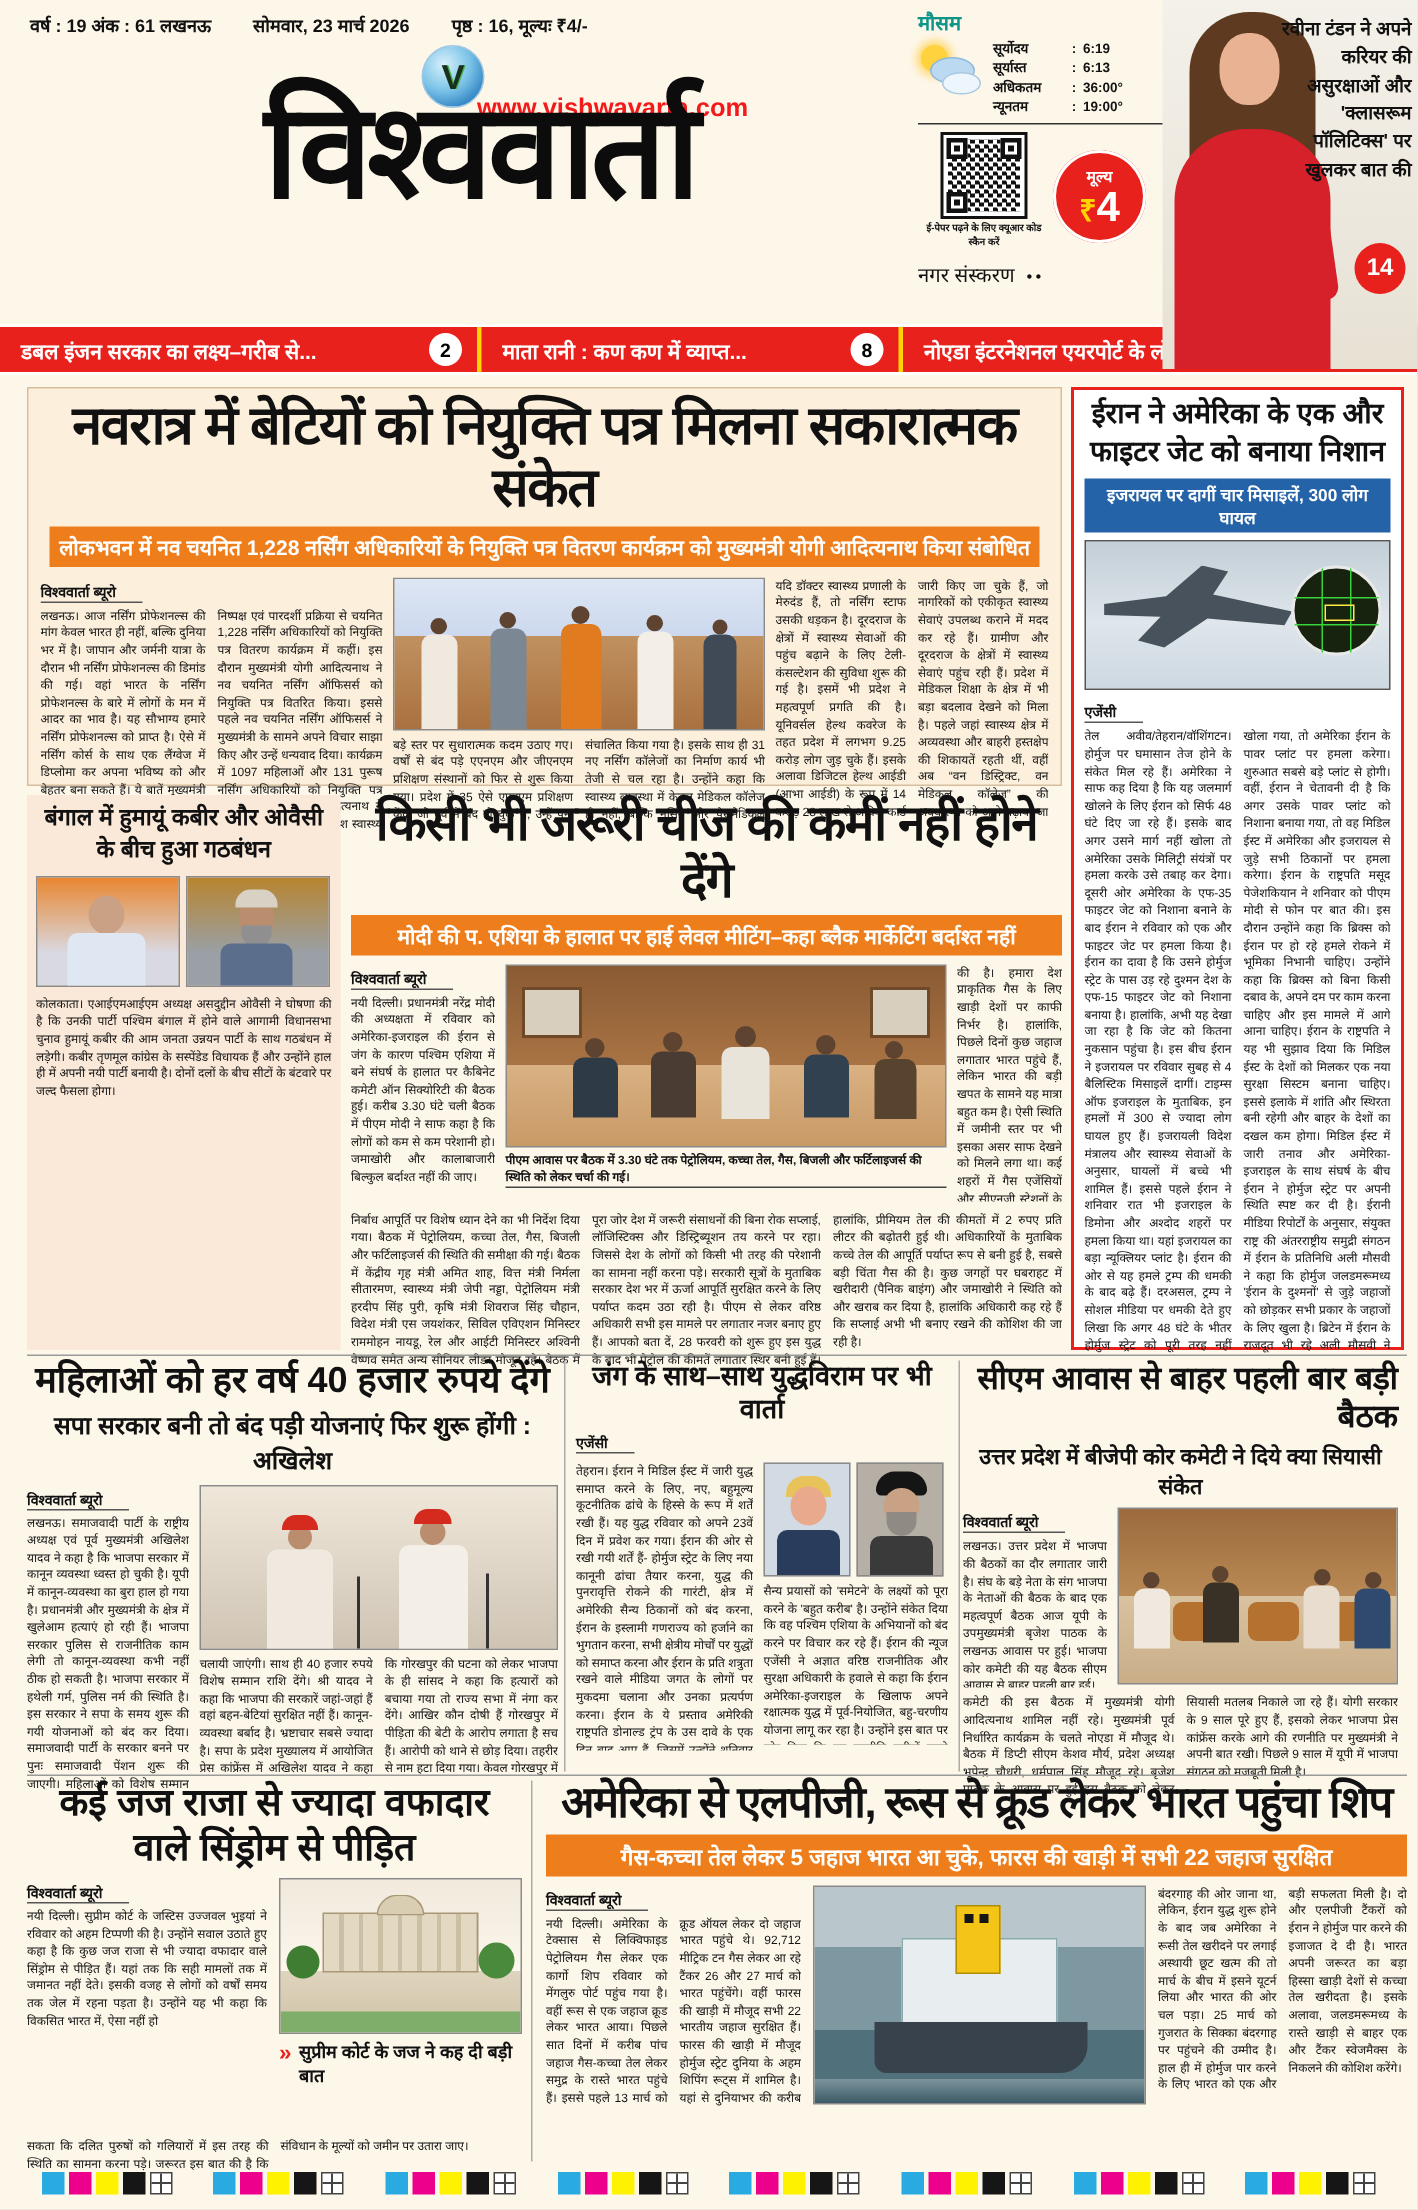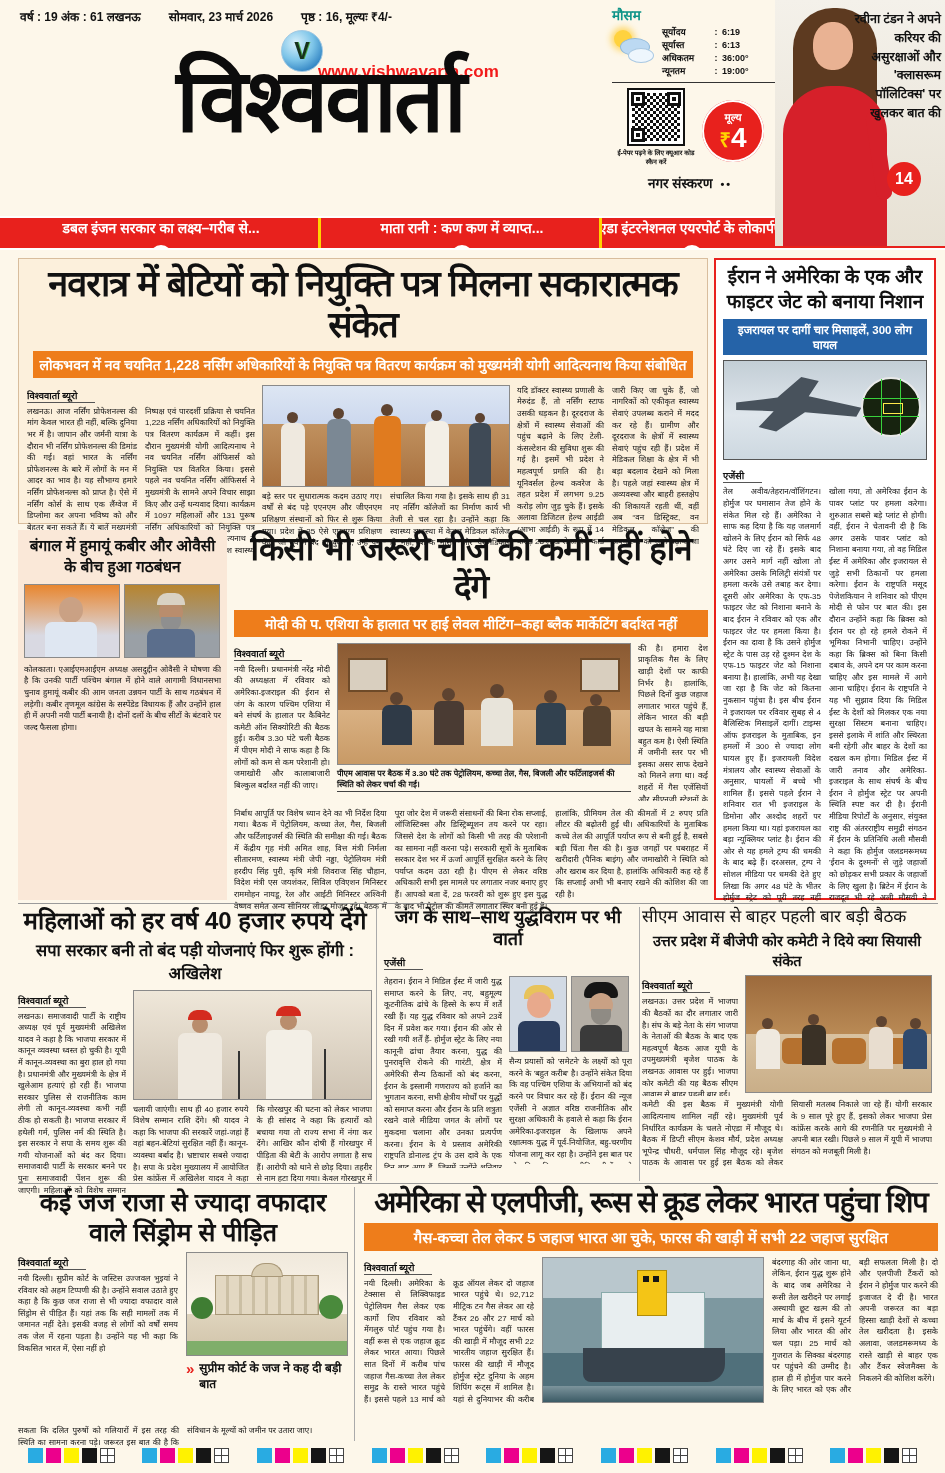--- a/index.html
+++ b/index.html
@@ -9,21 +9,21 @@
   
   .issue-row { position:absolute; left:20px; top:8px; display:flex; gap:28px; font-size:12px; font-weight:bold; }
   .logo { position:absolute; left:281px; top:30px; width:42px; height:42px; border-radius:50%;
           background: radial-gradient(circle at 35% 30%, #d8f0fb, #7cc4e8 45%, #2f82c2 80%, #1d5e96);
           border:1px solid #9ec7e2; display:flex; align-items:center; justify-content:center; }
   .logo span { font-size:23px; font-weight:bold; color:#17311c; text-shadow:1px 0 #4caf50; }
   .website { position:absolute; left:318px; top:62px; font-size:17px; font-weight:bold; color:#f21a1a; }
   .title { position:absolute; left:28px; top:46px; width:584px; text-align:center;
            font-family:"DejaVu Sans", sans-serif; font-size:88px; font-weight:800; letter-spacing:-3px; line-height:1.25; color:#0c0c0c; }
   .tagline { position:absolute; left:300px; top:182px; width:312px; text-align:right; font-size:17px; font-weight:bold; }
-  .edition { position:absolute; left:612px; top:174px; font-size:13.5px; font-weight:bold;margin-left:36px; }
+  .edition { position:absolute; left:612px; top:174px; font-size:13.5px; font-weight:normal; }
   .edition .dots { font-size:11px; letter-spacing:2px; margin-left:8px; }
 
   .weather { position:absolute; left:612px; top:6px; width:170px; border-bottom:1.5px solid #333; padding-bottom:4px; }
   .w-title { font-size:13.5px; font-weight:bold; color:#0e9488; }
   .w-flex { display:flex; gap:6px; margin-top:2px; }
   .w-icon { position:relative; width:44px; height:52px; flex:none; }
   .w-sun { position:absolute; left:2px; top:4px; width:18px; height:18px; border-radius:50%;
            background:#ffd23e; box-shadow:0 0 6px 3px rgba(255,200,40,.65); }
   .w-cloud1 { position:absolute; left:8px; top:12px; width:30px; height:18px; border-radius:50%;
               background:#bcd9f2; border:1px solid #8fb8da; }
@@ -49,28 +49,28 @@
   .price .pv .num { color:#fff; font-size:28px; }
 
   .promo { position:absolute; right:0; top:0; width:170px; height:246px; z-index:6; overflow:hidden;
            background:linear-gradient(180deg,#f4f1ea, #e7e1d4); }
   .pr-hair { position:absolute; left:18px; top:8px; width:84px; height:200px; background:#5d3a20; border-radius:40px 40px 22px 22px; }
   .pr-face { position:absolute; left:38px; top:22px; width:40px; height:48px; background:#e9b293; border-radius:46%; }
   .pr-dress { position:absolute; left:8px; top:86px; width:104px; height:160px; background:#d6202a;
               border-radius:48px 48px 0 0; }
   .pr-arm { position:absolute; left:96px; top:110px; width:16px; height:90px; background:#d6202a; border-radius:8px; transform:rotate(-8deg); }
   .promo-text { position:absolute; right:4px; top:10px; width:92px; text-align:right; font-size:12.5px; font-weight:bold; line-height:1.5; }
-  .promo-badge { position:absolute; right:24px; top:162px; width:34px; height:34px; border-radius:50%; background:#e8211d;
+  .promo-badge { position:absolute; right:8px; top:162px; width:34px; height:34px; border-radius:50%; background:#e8211d;
                  color:#fff; font-size:16px; font-weight:bold; display:flex; align-items:center; justify-content:center; }
 
   
   .teasers { position:absolute; left:0; top:216px; width:945px; height:34px; background:#e8211d; display:flex; align-items:stretch;
              border-top:2px solid #fff; border-bottom:2px solid #fff; }
   .teaser { display:flex; align-items:center; justify-content:space-between; gap:8px; padding:0 10px 0 14px;
-            color:#fff; font-weight:bold; font-size:14px; white-space:nowrap; overflow:hidden;flex-direction:column; }
+            color:#fff; font-weight:bold; font-size:14px; white-space:nowrap; overflow:hidden; }
   .t1 { width:318px; } .t2 { width:278px; } .t3 { flex:1; padding-right:178px; }
   .t-num { flex:none; width:22px; height:22px; border-radius:50%; background:#fff; color:#000; font-size:13px;
            display:flex; align-items:center; justify-content:center; }
   .t-sep { width:3px; background:#ffd400; }
 
   
   .bt { font-size:8px; line-height:1.45; text-align:justify; color:#141414; overflow:hidden; }
   .cols2 { column-count:2; column-gap:8px; }
   .cols3 { column-count:3; column-gap:8px; }
   .by { display:inline-block; font-size:9.5px; font-weight:bold; border-bottom:1px solid #555; padding-right:18px; margin-bottom:3px; }
@@ -121,21 +121,21 @@
   .akh-row { display:flex; gap:7px; margin-top:6px; height:204px; }
   .akh-left { width:108px; } .akh-right { flex:1; }
 
   .cf { position:absolute; left:376px; top:907px; width:264px; height:274px; border-left:1px solid #aaa; border-right:1px solid #aaa; padding:0 7px; }
   .cf-h { text-align:center; font-size:18px; font-weight:800; line-height:1.2; }
   .cf-row { display:flex; gap:7px; margin-top:3px; height:192px; }
   .cf-left { width:118px; } .cf-right { flex:1; }
   .cf-ph { display:flex; gap:4px; }
 
   .cm { position:absolute; left:642px; top:907px; width:296px; height:274px; padding-right:6px; }
-  .cm-h { text-align:left; font-size:17px; font-weight:400; line-height:1.2; }
+  .cm-h { text-align:right; font-size:21px; font-weight:700; line-height:1.2; }
   .cm-sub { text-align:center; font-size:14.5px; font-weight:bold; margin-top:3px; }
   .cm-row { display:flex; gap:7px; margin-top:5px; height:120px; }
   .cm-left { width:96px; }
 
   .jd { position:absolute; left:18px; top:1187px; width:330px; height:254px; }
   .jd-h { text-align:center; font-size:25px; font-weight:800; line-height:1.2; }
   .jd-row { display:flex; gap:8px; margin-top:5px; height:152px; }
   .jd-left { width:160px; }
   .jd-right { flex:1; }
   .jd-caprow { display:flex; gap:5px; margin-top:5px; align-items:flex-start; }

